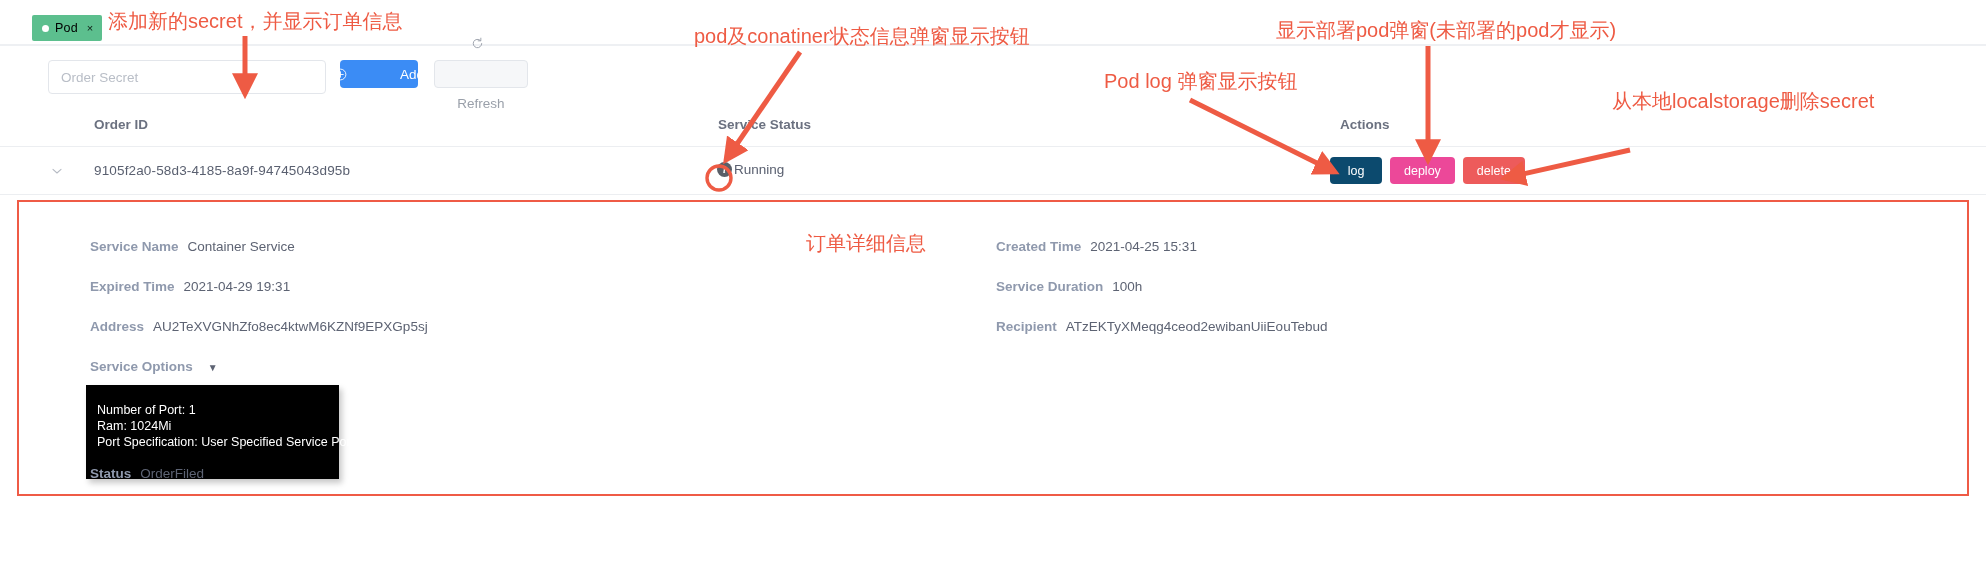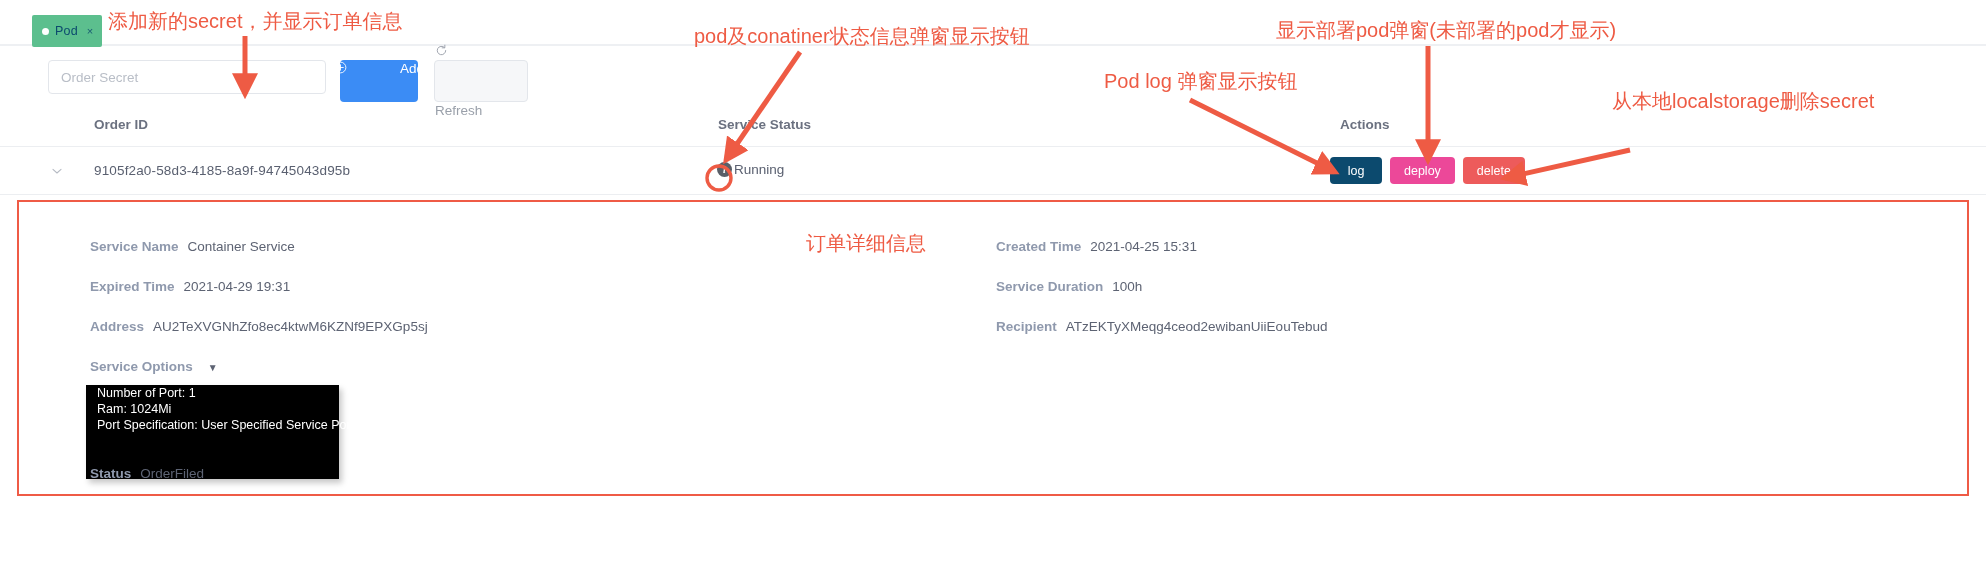--- a/index.html
+++ b/index.html
@@ -24,23 +24,23 @@
     width: 1986px;
     height: 46px;
     background: #ffffff;
     border-bottom: 2px solid #eef0f3;
     box-sizing: border-box;
   }
   #tab-pod {
     position: absolute;
     left: 32px;
     top: 15px;
-    height: 32px;
+    height: 26px;
     background: #5cbf8e;
-    color: #0c4a6e;
+    color: #000000;
     font-size: 12.5px;
     border-radius: 2px;
     display: flex;
     align-items: center;
     padding: 0 9px 0 10px;
     box-sizing: border-box;
     white-space: nowrap;
   }
   #tab-pod .dot {
     width: 7px; height: 7px;
@@ -75,24 +75,24 @@
     font-size: 13.5px;
     color: #4a4a4a;
     padding: 0 12px;
     outline: none;
     font-family: inherit;
   }
   #secret-input::placeholder { color: #b9bec7; }
   .btn {
     position: absolute;
     top: 14px;
-    height: 42px;
+    height: 28px;
     border-radius: 4px;
     display: flex;
-    align-items: flex-start;
+    align-items: center;
     justify-content: center;
     font-size: 13.5px;
     box-sizing: border-box;
     cursor: pointer;
     white-space: nowrap;
     border: 1px solid transparent;
     gap: 46px;
   }
   #btn-add {
     left: 340px;
@@ -240,21 +240,21 @@
   }
 
   #opt-tooltip {
     position: absolute;
     left: 67px; top: 183px;
     width: 253px;
     height: 94px;
     background: #000000;
     box-shadow: 3px 4px 6px rgba(0,0,0,.22);
     box-sizing: border-box;
-    padding: 0 10px 0 11px;
+    padding: 17px 10px 0 11px;
   }
   #opt-tooltip div {
     color: #ffffff;
     font-size: 12.5px;
     line-height: 16px;
     white-space: nowrap;
   }
 
   
   #anno {

